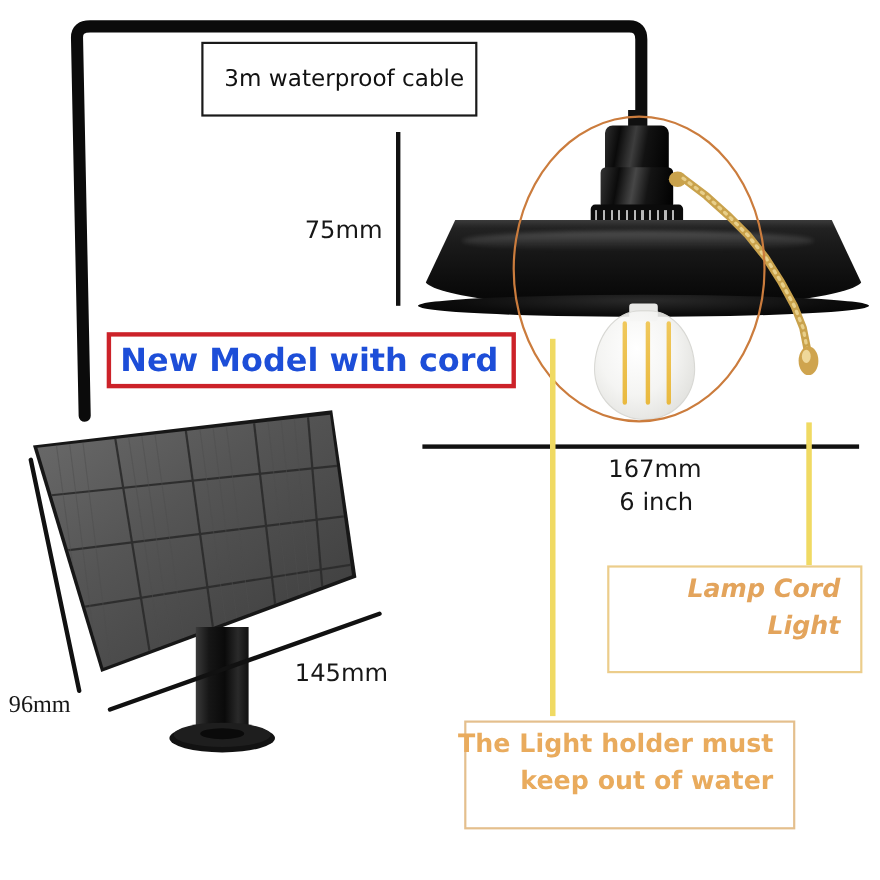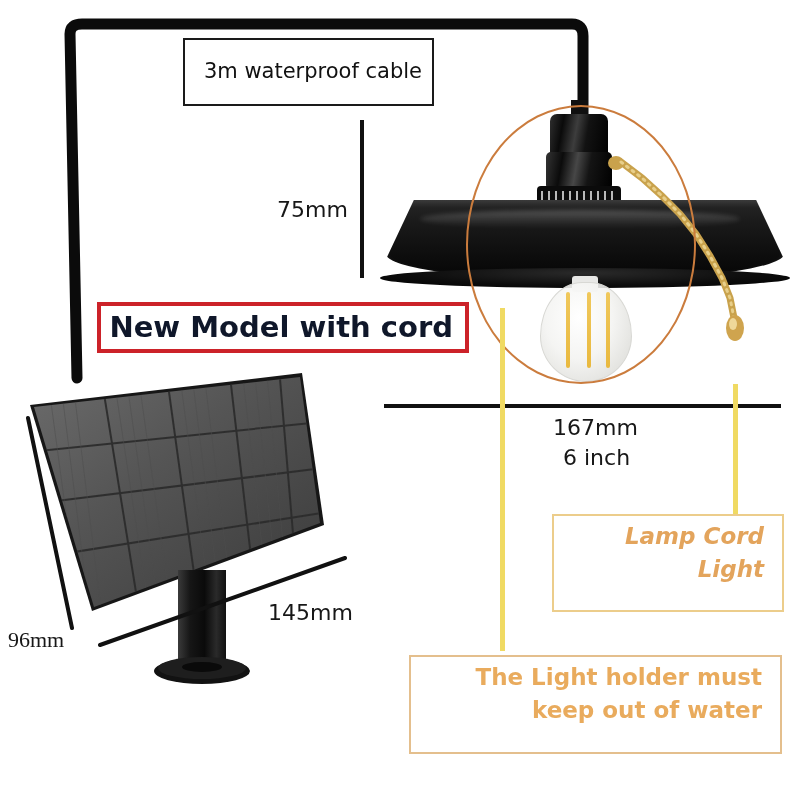--- a/index.html
+++ b/index.html
@@ -46,21 +46,21 @@
 
   .callout-newmodel {
     left: 97px; top: 302px; width: 372px; height: 51px;
     border: 4px solid #cc2229;
     padding: 0 12px;
     box-shadow: inset 0 0 0 3px #ffffff;
   }
   .callout-newmodel .line {
     font-size: 29px;
     font-weight: bold;
-    color: #0f172a;
+    color: #1d4ed8;
     line-height: 1;
     white-space: nowrap;
     font-family: "DejaVu Sans", sans-serif;
   }
 
   .callout-switch {
     left: 552px; top: 514px; width: 232px; height: 98px;
     border: 2px solid #eccd8b;
     padding: 4px 18px 0 18px;
     justify-content: flex-start;
@@ -69,21 +69,21 @@
   .callout-switch .line {
     font-size: 23px;
     font-weight: bold;
     color: #e3a45c;
     line-height: 1.42;
     white-space: nowrap;
     font-family: "DejaVu Sans", sans-serif;
   }
 
   .callout-water {
-    left: 409px; top: 655px; width: 373px; height: 99px;
+    left: 422px; top: 655px; width: 301px; height: 99px;
     border: 2px solid #e4bf8d;
     padding: 4px 18px 0 18px;
     justify-content: flex-start;
   }
   .callout-water .line {
     font-size: 23px;
     font-weight: bold;
     color: #e9ab5d;
     line-height: 1.42;
     white-space: nowrap;

